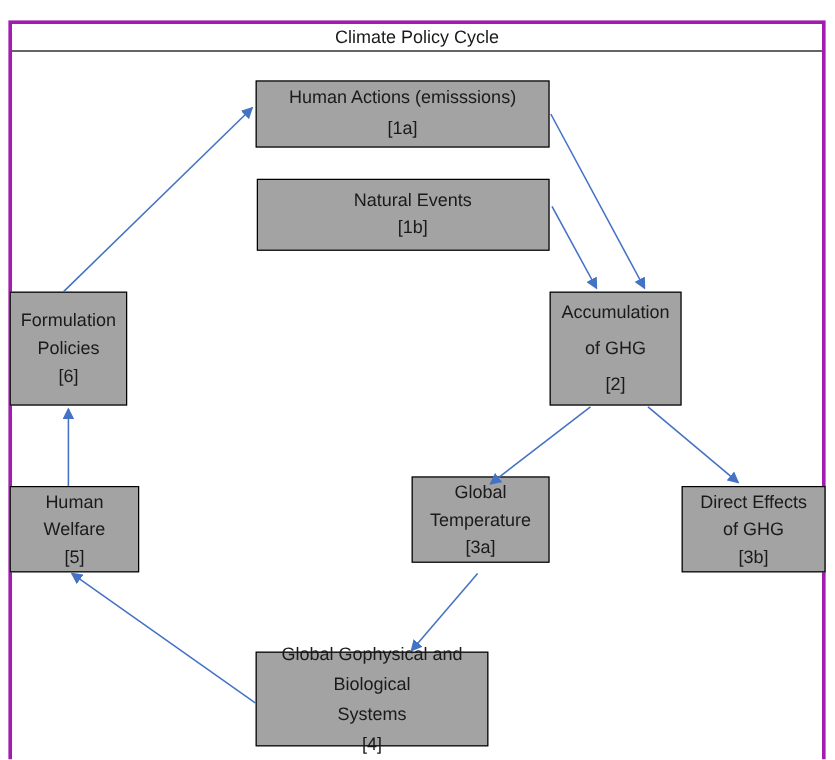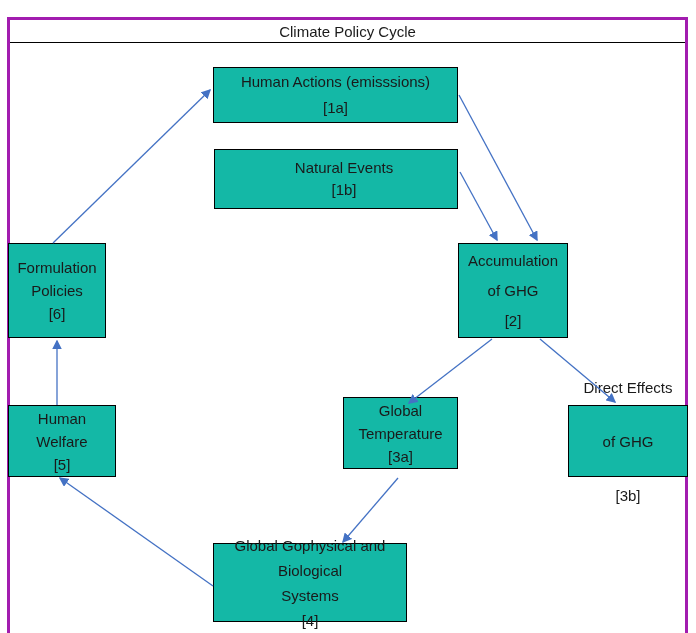--- a/index.html
+++ b/index.html
@@ -28,36 +28,36 @@
     display: flex;
     align-items: center;
     justify-content: center;
     font-size: 15px;
   }
   
   .box {
     position: absolute;
     box-sizing: border-box;
     border: 1.5px solid #000;
-    background: #14b8a6;
+    background: #a3a3a3;
     display: flex;
     flex-direction: column;
     justify-content: center;
     align-items: center;
     text-align: center;
     font-size: 15px;
     line-height: 23px;
   }
   .b1a { left: 213px; top: 67px;  width: 245px; height: 56px; line-height: 26px; }
   .b1b { left: 214px; top: 149px; width: 244px; height: 60px; line-height: 22px; padding-left: 16px; }
   .b2  { left: 458px; top: 243px; width: 110px; height: 95px; line-height: 30px; }
   .b6  { left: 8px;   top: 243px; width: 98px;  height: 95px; }
   .b5  { left: 8px;   top: 405px; width: 108px;  height: 72px; }
   .b3a { left: 343px; top: 397px; width: 115px; height: 72px; }
-  .b3b { left: 568px; top: 405px; width: 120px; height: 72px; gap: 31px; }
+  .b3b { left: 568px; top: 405px; width: 120px; height: 72px; }
   .b4  { left: 213px; top: 543px; width: 194px; height: 79px; line-height: 25px; }
   
   #connectors {
     position: absolute;
     left: 0; top: 0;
     width: 696px; height: 633px;
     pointer-events: none;
   }
   #connectors line.arrow {
     stroke: var(--arrow-color, #4472C4);

